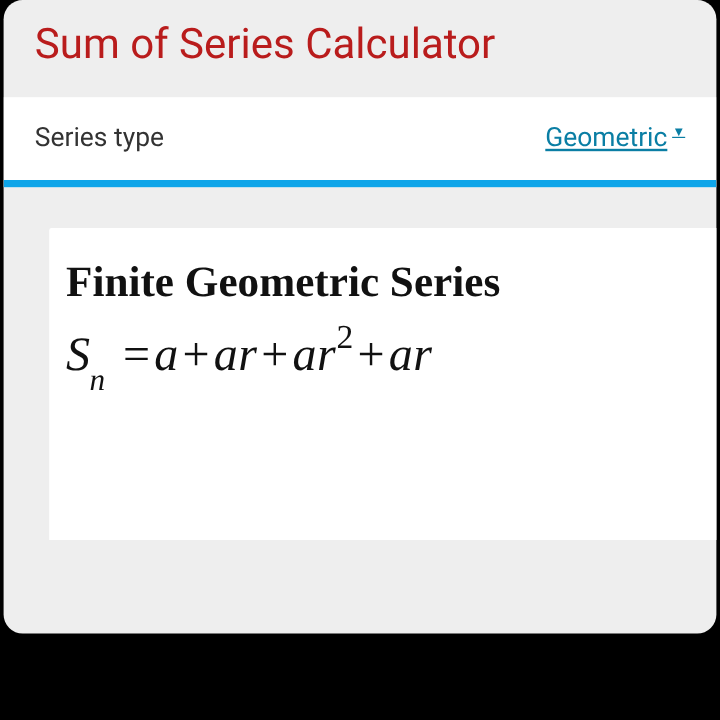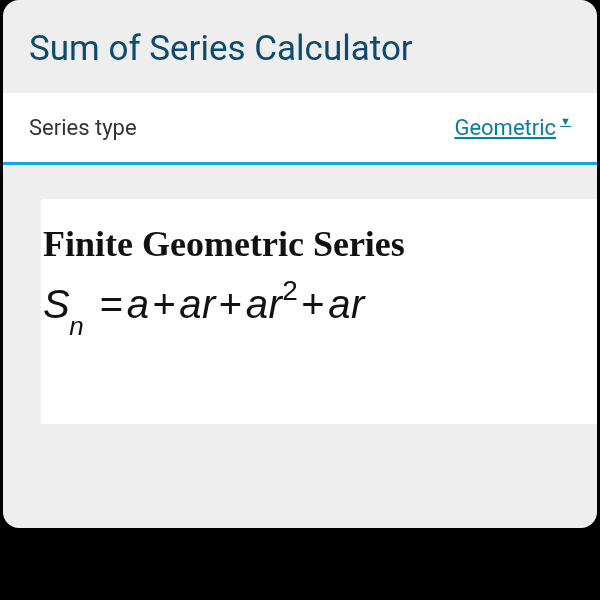--- a/index.html
+++ b/index.html
@@ -15,30 +15,30 @@
       border-radius: 16px;
       width: 594px;
       margin: 0 auto;
       height: 528px;
       overflow: hidden;
       position: relative;
     }
     .title {
       font-size: 35px;
       font-weight: 400;
-      color: #0c4a6e;
-      padding: 28px 26px 24px 26px;
+      color: #b91c1c;
+      padding: 16px 26px 24px 26px;
     }
     .row-select {
       background: #fff;
       display: flex;
       align-items: center;
       justify-content: space-between;
       padding: 22px 26px;
-      border-bottom: 3px solid #0ea5e9;
+      border-bottom: 6px solid #0ea5e9;
     }
     .row-label {
       font-size: 22px;
       color: #333;
     }
     .select-like {
       color: #0a7ea4;
       text-decoration: underline;
       font-size: 22px;
       display: inline-flex;
@@ -47,35 +47,35 @@
       cursor: pointer;
     }
     .caret {
       font-size: 11px;
       position: relative;
       top: 0px;
     }
     .formula-area {
       background: #fff;
       margin: 34px 0 0 38px;
-      padding: 24px 0 30px 2px;
+      padding: 24px 0 30px 14px;
       font-family: Georgia, "Times New Roman", serif;
-      height: 225px;
+      height: 260px;
       width: 560px;
       border-top-left-radius: 2px;
     }
     .formula-heading {
       font-weight: 700;
       font-size: 36px;
       color: #111;
       margin-bottom: 14px;
       white-space: nowrap;
     }
     .formula-math {
-      font-family: Liberation Sans, sans-serif;
+      font-family: Liberation Serif, serif;
       font-style: italic;
       font-size: 40px;
       color: #111;
       white-space: nowrap;
       letter-spacing: 0.5px;
     }
     .formula-math sub {
       font-size: 26px;
       vertical-align: sub;
       position: relative;

